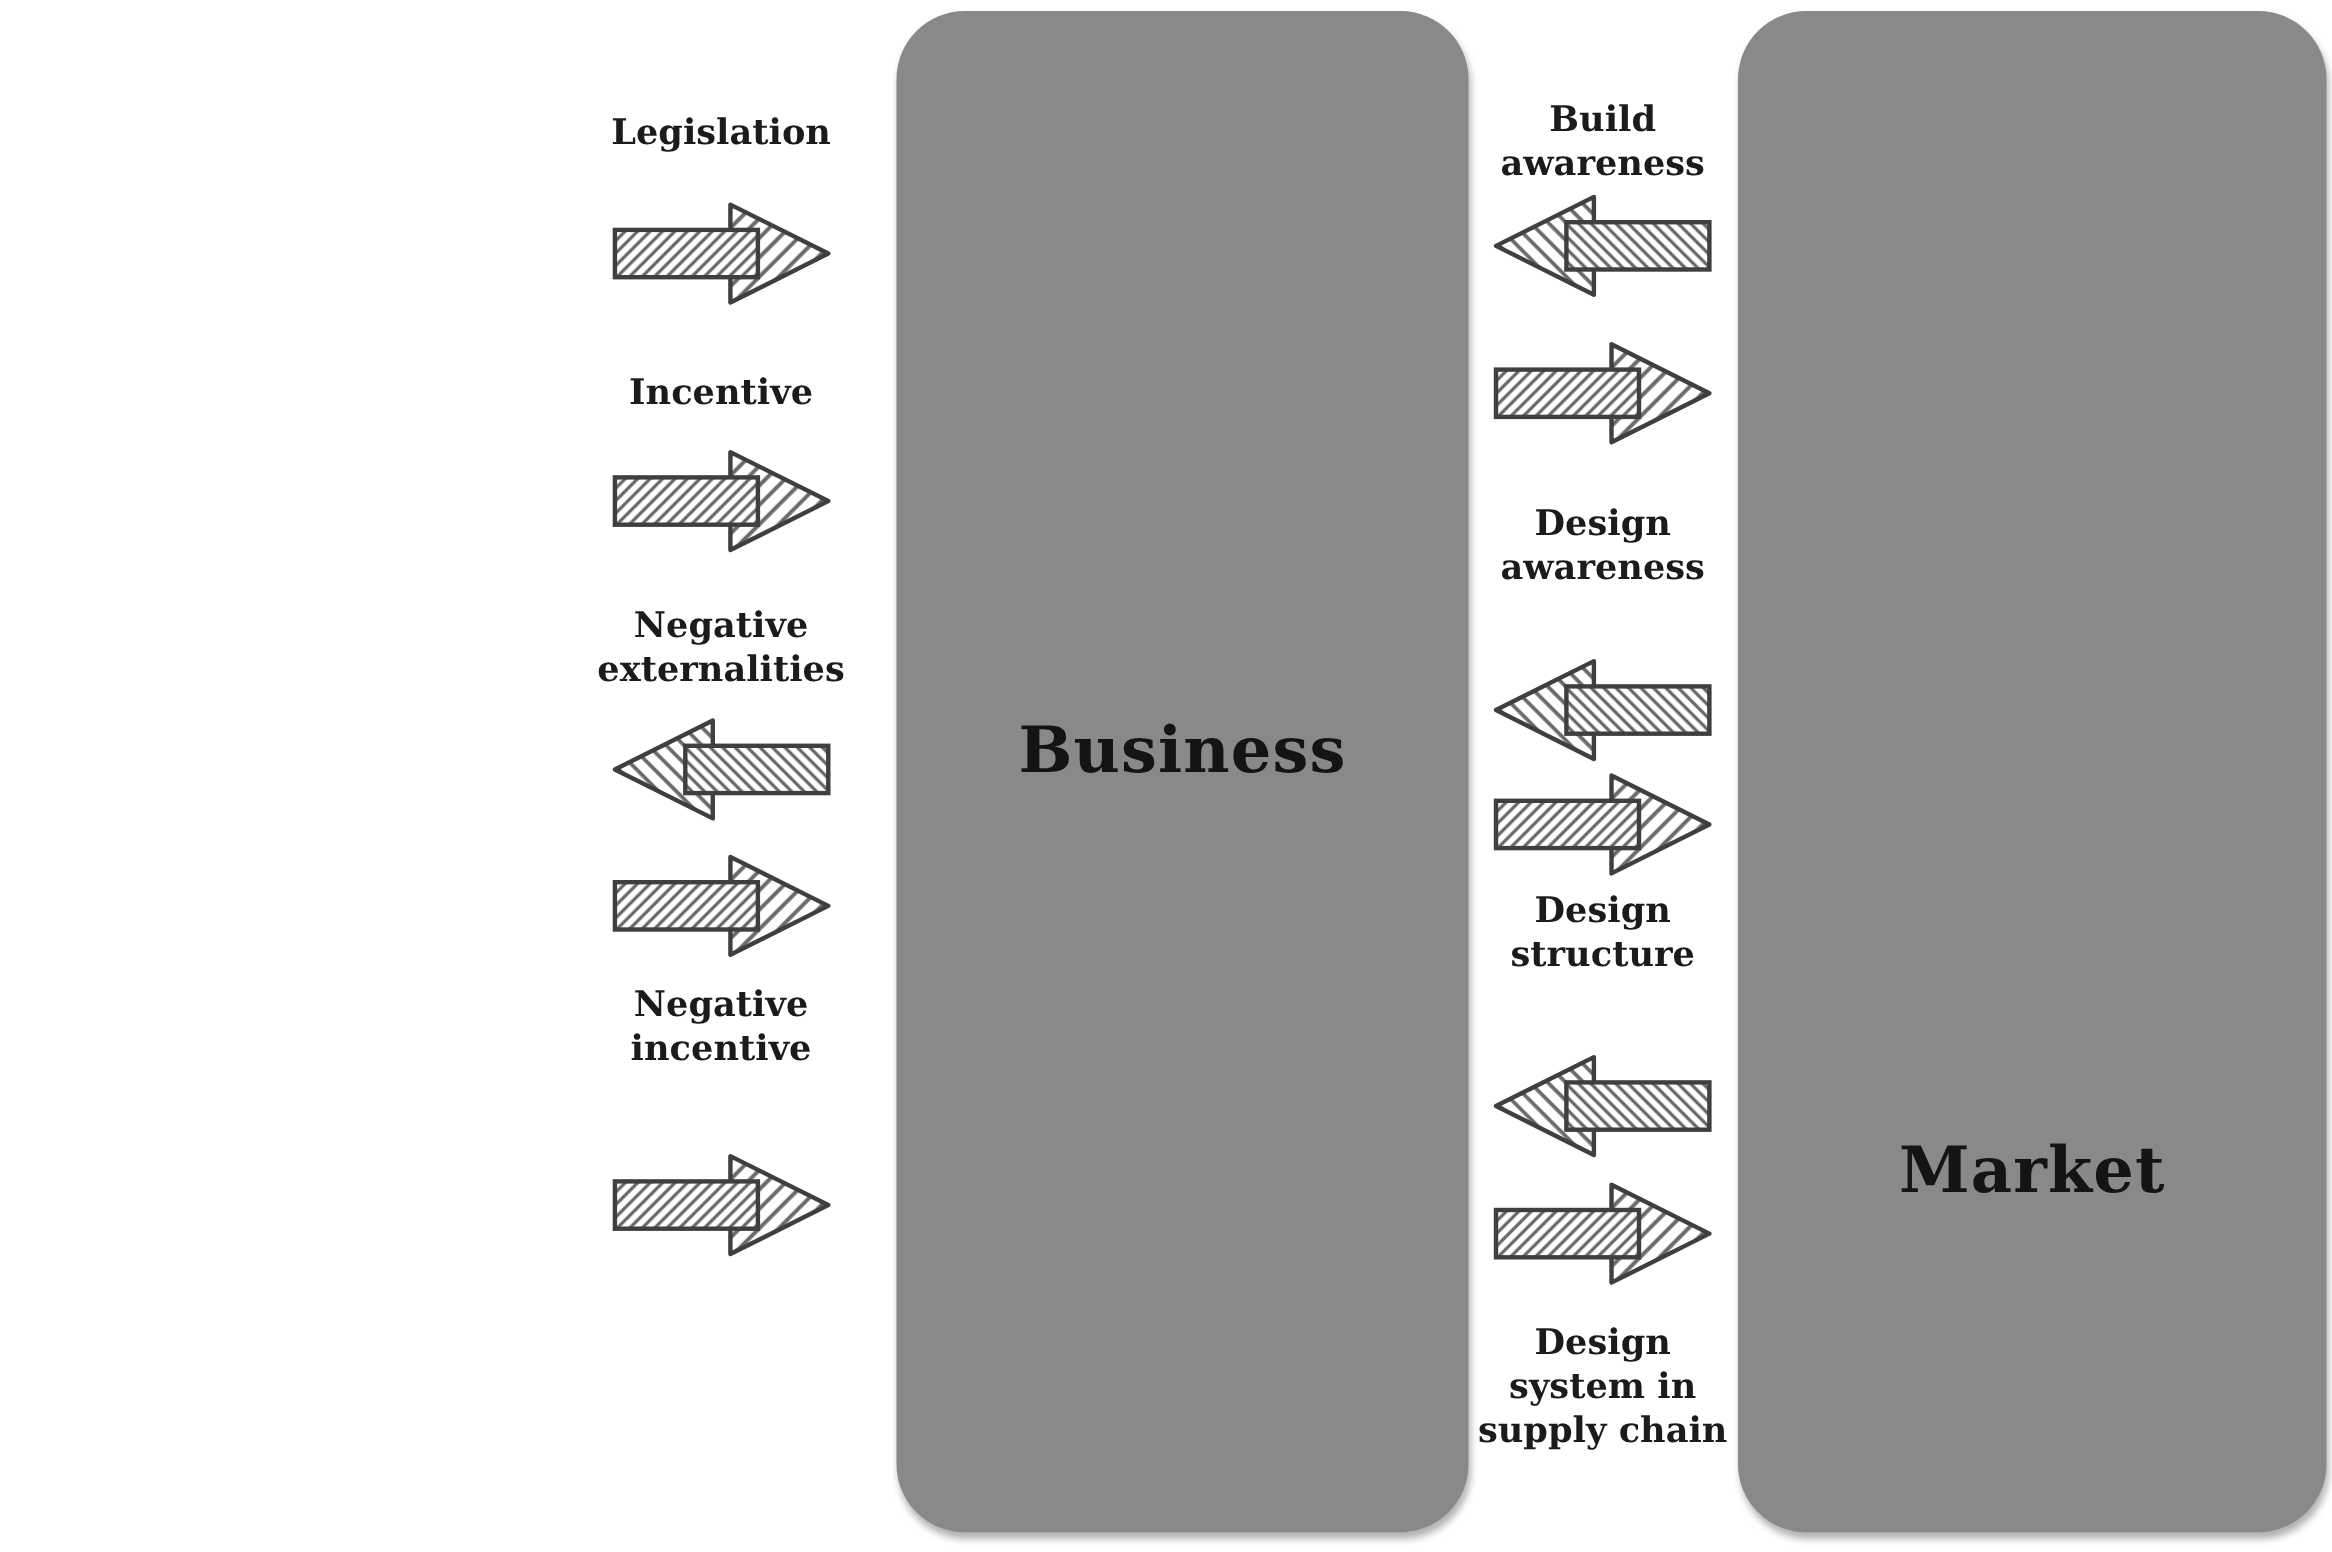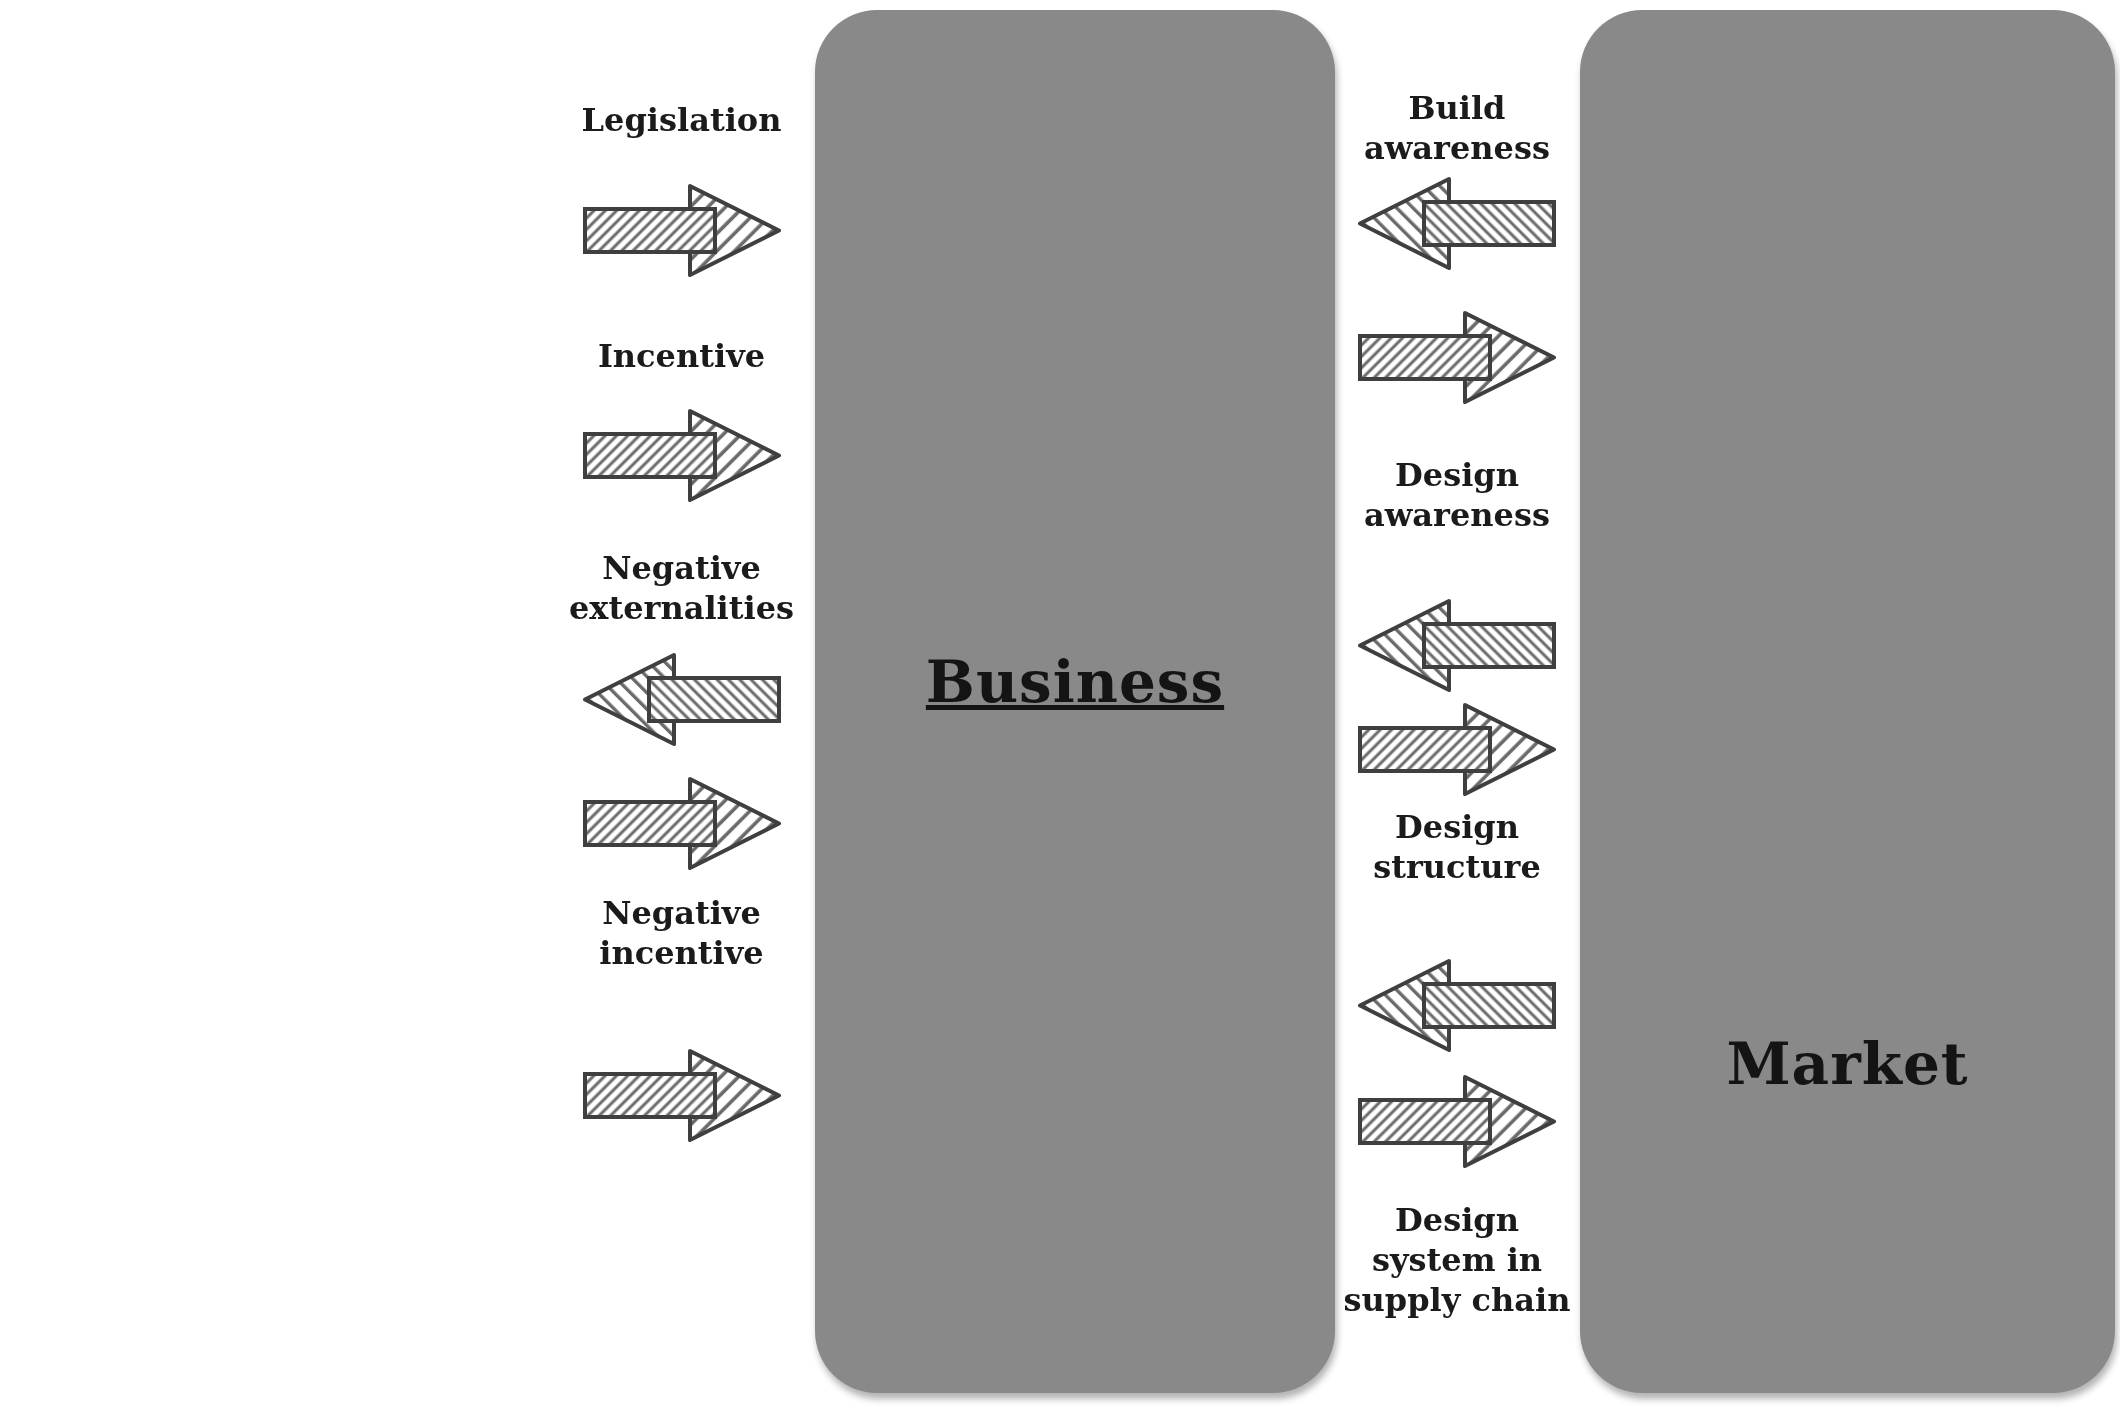--- a/index.html
+++ b/index.html
@@ -30,26 +30,26 @@
     position: absolute;
     width: 100%;
     text-align: center;
     font-weight: bold;
     font-size: 58px;
     letter-spacing: 1px;
     color: #141414;
     white-space: nowrap;
   }
   #entity-government .entity-title { top: 268px; }
-  #entity-business   .entity-title { top: 638px; text-decoration: underline; }
+  #entity-business   .entity-title { top: 638px; }
   #entity-market     .entity-title { top: 1020px; }
 
   
   .flow-col { position: absolute; top: 0; height: 100%; }
-  #gb-col { left: 550px;  width: 263px; }
+  #gb-col { left: 524px;  width: 263px; }
   #bm-col { left: 1332px; width: 250px; }
 
   .flow-label, .flow-arrow {
     position: absolute;
     left: 50%;
     transform: translateX(-50%);
   }
   .flow-label {
     width: max-content;
     max-width: 262px;

